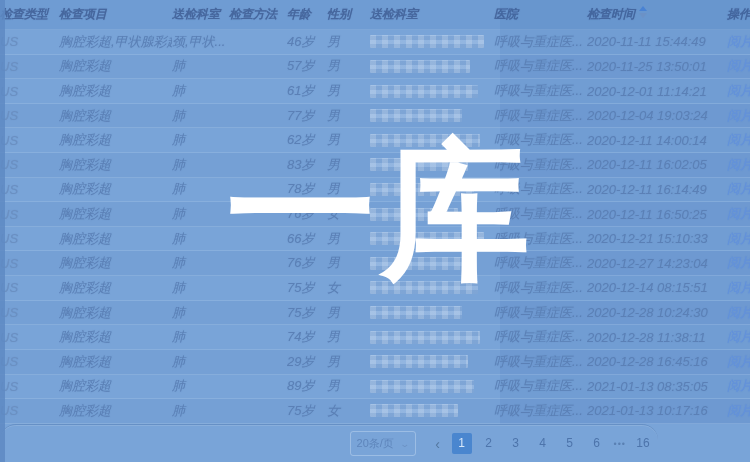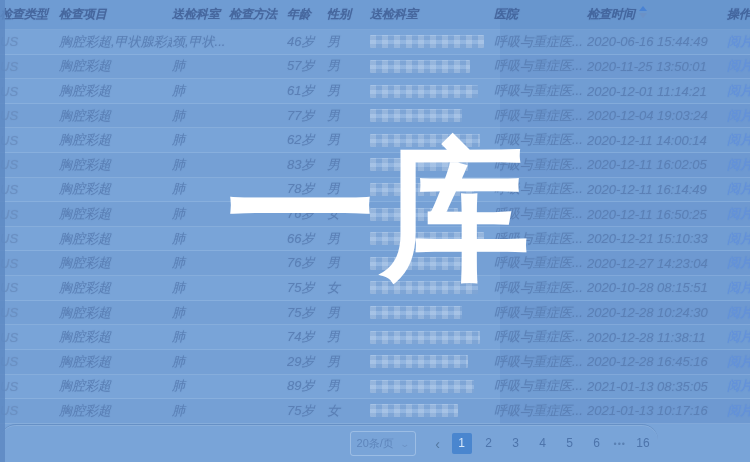--- a/index.html
+++ b/index.html
@@ -86,21 +86,21 @@
         <div class="cell cell-type">US</div>
         <div class="cell cell-item">胸腔彩超,甲状腺彩超</div>
         <div class="cell cell-part">颈,甲状...</div>
         <div class="cell cell-method"></div>
         <div class="cell cell-age">46岁</div>
         <div class="cell cell-gender">男</div>
         <div class="cell cell-hospital">
           <div class="censor" style="width: 114px;"></div>
         </div>
         <div class="cell cell-dept">呼吸与重症医...</div>
-        <div class="cell cell-time">2020-06-16 15:44:49</div>
+        <div class="cell cell-time">2020-11-11 15:44:49</div>
         <div class="cell cell-action"><span class="action-link">阅片</span></div>
       </div>
       <div class="grid-row trow">
         <div class="cell cell-type">US</div>
         <div class="cell cell-item">胸腔彩超</div>
         <div class="cell cell-part">肺</div>
         <div class="cell cell-method"></div>
         <div class="cell cell-age">57岁</div>
         <div class="cell cell-gender">男</div>
         <div class="cell cell-hospital">
@@ -226,21 +226,21 @@
         <div class="cell cell-type">US</div>
         <div class="cell cell-item">胸腔彩超</div>
         <div class="cell cell-part">肺</div>
         <div class="cell cell-method"></div>
         <div class="cell cell-age">75岁</div>
         <div class="cell cell-gender">女</div>
         <div class="cell cell-hospital">
           <div class="censor" style="width: 108px;"></div>
         </div>
         <div class="cell cell-dept">呼吸与重症医...</div>
-        <div class="cell cell-time">2020-10-28 08:15:51</div>
+        <div class="cell cell-time">2020-12-14 08:15:51</div>
         <div class="cell cell-action"><span class="action-link">阅片</span></div>
       </div>
       <div class="grid-row trow">
         <div class="cell cell-type">US</div>
         <div class="cell cell-item">胸腔彩超</div>
         <div class="cell cell-part">肺</div>
         <div class="cell cell-method"></div>
         <div class="cell cell-age">75岁</div>
         <div class="cell cell-gender">男</div>
         <div class="cell cell-hospital">

